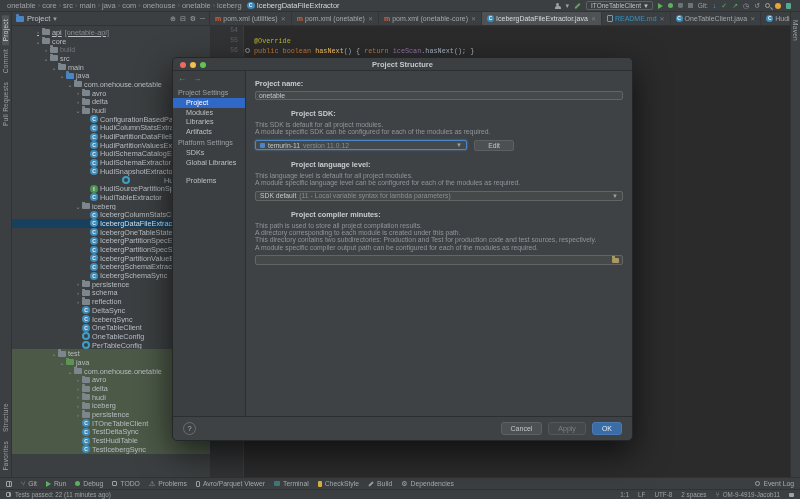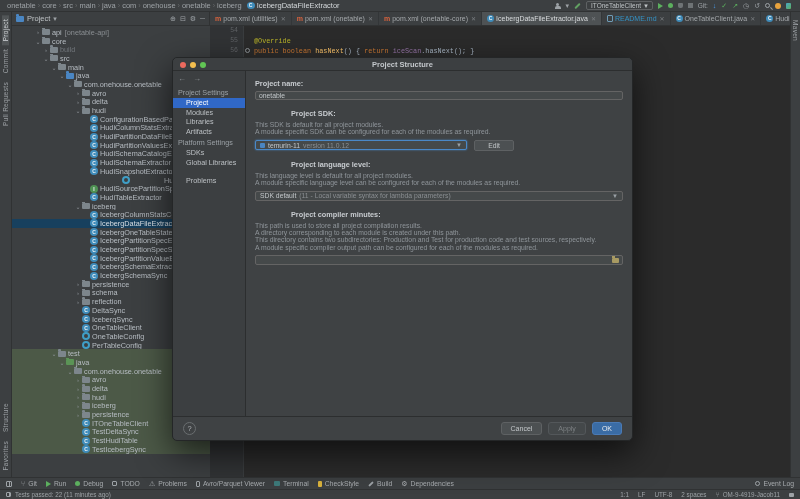--- a/index.html
+++ b/index.html
@@ -272,21 +272,21 @@
   <div class="editor">
     <div class="gutter" id="gutter">
         <div class="gline">54</div>
         <div class="gline">55</div>
         <div class="gline">56<span class="gicon"></span></div>
       </div>
     <div class="code" id="code"><div>&nbsp;</div><div><span class="t-ann">@Override</span></div><div><span class="t-kw">public boolean </span><span class="t-method">hasNext</span><span class="t-plain">() { </span><span class="t-kw">return </span><span class="t-field">iceScan</span><span class="t-plain">.hasNext(); }</span></div></div>
   </div>
 
   <div class="tree" id="tree">
-      <div class="trow" style="padding-left: 22px;">
+      <div class="trow" style="padding-left: 22px; text-decoration: underline;">
         <span class="tarrow">›</span>
         <span class="fi"></span>
         <span class="tlabel">api</span>
         <span class="tnote">[onetable-api]</span>
       </div>
       <div class="trow" style="padding-left: 22px;">
         <span class="tarrow">⌄</span>
         <span class="fi"></span>
         <span class="tlabel">core</span>
       </div>

